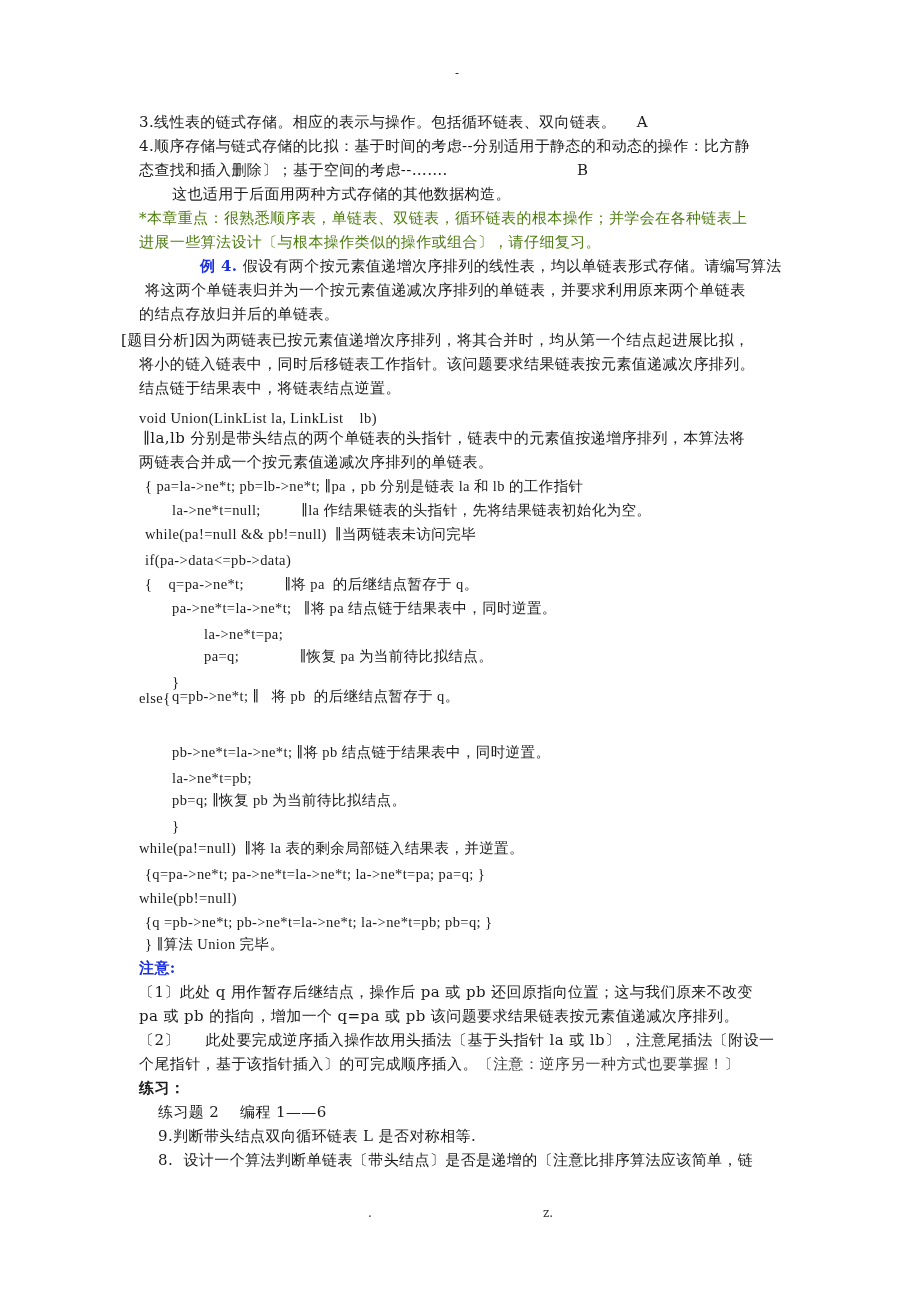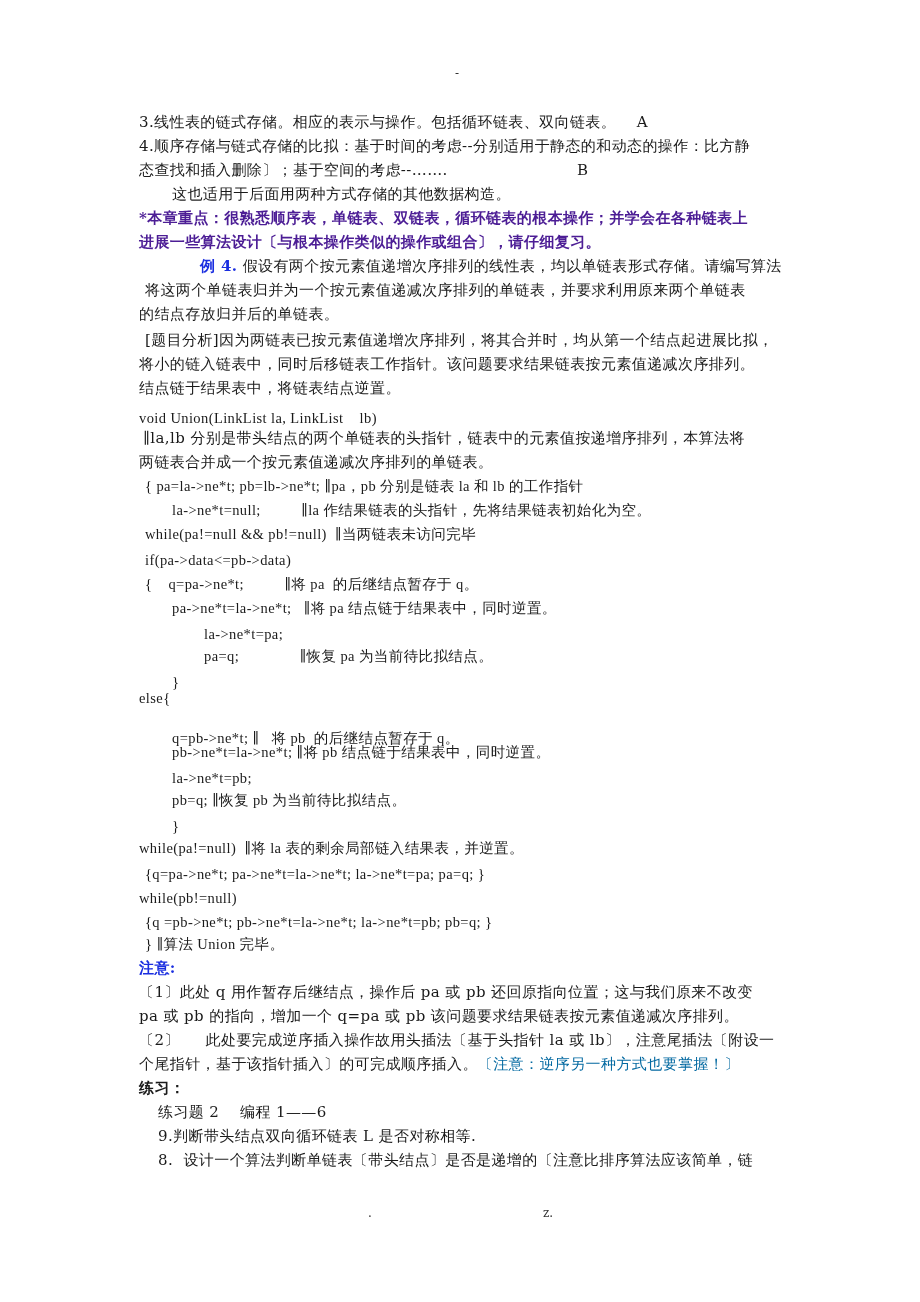--- a/index.html
+++ b/index.html
@@ -1,22 +1,22 @@
 <!DOCTYPE html>
 <html><head>
 <meta charset="utf-8">
 <style>
   html, body { margin:0; padding:0; background:#ffffff; }
   body { width:920px; height:1302px; position:relative; overflow:hidden;
          font-family:"DejaVu Serif","Liberation Serif",serif; color:#1a1a1a; }
   .page { position:absolute; left:0; top:0; width:920px; height:1302px; }
   .hdr { position:absolute; left:455px; top:66px; font-size:12px; color:#333; }
   .ln { position:absolute; left:139px; white-space:pre; font-size:15px; line-height:20px; letter-spacing:0.4px; }
-  .red { color:#4c1d95; font-weight:bold; }
-  .blue { color:#0369a1; }
+  .red { color:#4d7c0f; font-weight:normal; }
+  .blue { color:#404040; }
   .blueb { color:#1a2ee0; font-weight:bold; }
   .bold { font-weight:bold; }
   .code { font-family:"Liberation Serif","DejaVu Serif",serif; font-size:14.5px; }
   .ftr-l { position:absolute; left:368px; top:1206px; font-size:12px; color:#333; }
   .ftr-r { position:absolute; left:543px; top:1206px; font-size:12px; color:#333; }
 </style>
 </head>
 <body>
 
 <div class="page">
@@ -25,37 +25,37 @@
   <div id="body-lines">
       <div class="ln" style="top: 112px; left: 139px;"><span>3.线性表的链式存储。相应的表示与操作。包括循环链表、双向链表。    A</span></div>
       <div class="ln" style="top: 136px; left: 139px;"><span>4.顺序存储与链式存储的比拟：基于时间的考虑--分别适用于静态的和动态的操作：比方静</span></div>
       <div class="ln" style="top: 160px; left: 139px;"><span>态查找和插入删除〕；基于空间的考虑--…….                         B</span></div>
       <div class="ln" style="top: 184px; left: 172px;"><span>这也适用于后面用两种方式存储的其他数据构造。</span></div>
       <div class="ln red" style="top: 208px; left: 139px;"><span>*本章重点：很熟悉顺序表，单链表、双链表，循环链表的根本操作；并学会在各种链表上</span></div>
       <div class="ln red" style="top: 232px; left: 139px;"><span>进展一些算法设计〔与根本操作类似的操作或组合〕，请仔细复习。</span></div>
       <div class="ln" style="top: 256px; left: 152px; margin-left: 48px;"><span class="blueb">例 4.</span><span> 假设有两个按元素值递增次序排列的线性表，均以单链表形式存储。请编写算法</span></div>
       <div class="ln" style="top: 280px; left: 145px;"><span>将这两个单链表归并为一个按元素值递减次序排列的单链表，并要求利用原来两个单链表</span></div>
       <div class="ln" style="top: 304px; left: 139px;"><span>的结点存放归并后的单链表。</span></div>
-      <div class="ln" style="top: 330px; left: 145px;"><span>[题目分析]因为两链表已按元素值递增次序排列，将其合并时，均从第一个结点起进展比拟，</span></div>
+      <div class="ln" style="top: 330px; left: 121px;"><span>[题目分析]因为两链表已按元素值递增次序排列，将其合并时，均从第一个结点起进展比拟，</span></div>
       <div class="ln" style="top: 354px; left: 139px;"><span>将小的链入链表中，同时后移链表工作指针。该问题要求结果链表按元素值递减次序排列。</span></div>
       <div class="ln" style="top: 378px; left: 139px;"><span>结点链于结果表中，将链表结点逆置。</span></div>
       <div class="ln code" style="top: 408px; left: 139px;"><span>void Union(LinkList la, LinkList    lb)</span></div>
       <div class="ln" style="top: 428px; left: 143px;"><span>∥la,lb 分别是带头结点的两个单链表的头指针，链表中的元素值按递增序排列，本算法将</span></div>
       <div class="ln" style="top: 452px; left: 139px;"><span>两链表合并成一个按元素值递减次序排列的单链表。</span></div>
       <div class="ln code" style="top: 476px; left: 145px;"><span>{ pa=la-&gt;ne*t; pb=lb-&gt;ne*t; ∥pa，pb 分别是链表 la 和 lb 的工作指针</span></div>
       <div class="ln code" style="top: 500px; left: 172px;"><span>la-&gt;ne*t=null;          ∥la 作结果链表的头指针，先将结果链表初始化为空。</span></div>
       <div class="ln code" style="top: 524px; left: 145px;"><span>while(pa!=null &amp;&amp; pb!=null)  ∥当两链表未访问完毕</span></div>
       <div class="ln code" style="top: 550px; left: 145px;"><span>if(pa-&gt;data&lt;=pb-&gt;data)</span></div>
       <div class="ln code" style="top: 574px; left: 145px;"><span>{    q=pa-&gt;ne*t;          ∥将 pa  的后继结点暂存于 q。</span></div>
       <div class="ln code" style="top: 598px; left: 172px;"><span>pa-&gt;ne*t=la-&gt;ne*t;   ∥将 pa 结点链于结果表中，同时逆置。</span></div>
       <div class="ln code" style="top: 624px; left: 204px;"><span>la-&gt;ne*t=pa;</span></div>
       <div class="ln code" style="top: 646px; left: 204px;"><span>pa=q;               ∥恢复 pa 为当前待比拟结点。</span></div>
       <div class="ln code" style="top: 672px; left: 172px;"><span>}</span></div>
       <div class="ln code" style="top: 676px; left: 139px; margin-top: 12px;"><span>else{</span></div>
-      <div class="ln code" style="top: 728px; left: 172px;"><span>q=pb-&gt;ne*t; ∥   将 pb  的后继结点暂存于 q。</span></div>
+      <div class="ln code" style="top: 686px; left: 172px;"><span>q=pb-&gt;ne*t; ∥   将 pb  的后继结点暂存于 q。</span></div>
       <div class="ln code" style="top: 742px; left: 172px;"><span>pb-&gt;ne*t=la-&gt;ne*t; ∥将 pb 结点链于结果表中，同时逆置。</span></div>
       <div class="ln code" style="top: 768px; left: 172px;"><span>la-&gt;ne*t=pb;</span></div>
       <div class="ln code" style="top: 790px; left: 172px;"><span>pb=q; ∥恢复 pb 为当前待比拟结点。</span></div>
       <div class="ln code" style="top: 816px; left: 172px;"><span>}</span></div>
       <div class="ln code" style="top: 838px; left: 139px;"><span>while(pa!=null)  ∥将 la 表的剩余局部链入结果表，并逆置。</span></div>
       <div class="ln code" style="top: 864px; left: 145px;"><span>{q=pa-&gt;ne*t; pa-&gt;ne*t=la-&gt;ne*t; la-&gt;ne*t=pa; pa=q; }</span></div>
       <div class="ln code" style="top: 888px; left: 139px;"><span>while(pb!=null)</span></div>
       <div class="ln code" style="top: 912px; left: 145px;"><span>{q =pb-&gt;ne*t; pb-&gt;ne*t=la-&gt;ne*t; la-&gt;ne*t=pb; pb=q; }</span></div>
       <div class="ln code" style="top: 934px; left: 145px;"><span>} ∥算法 Union 完毕。</span></div>
       <div class="ln blueb" style="top: 958px; left: 139px;"><span>注意:</span></div>

